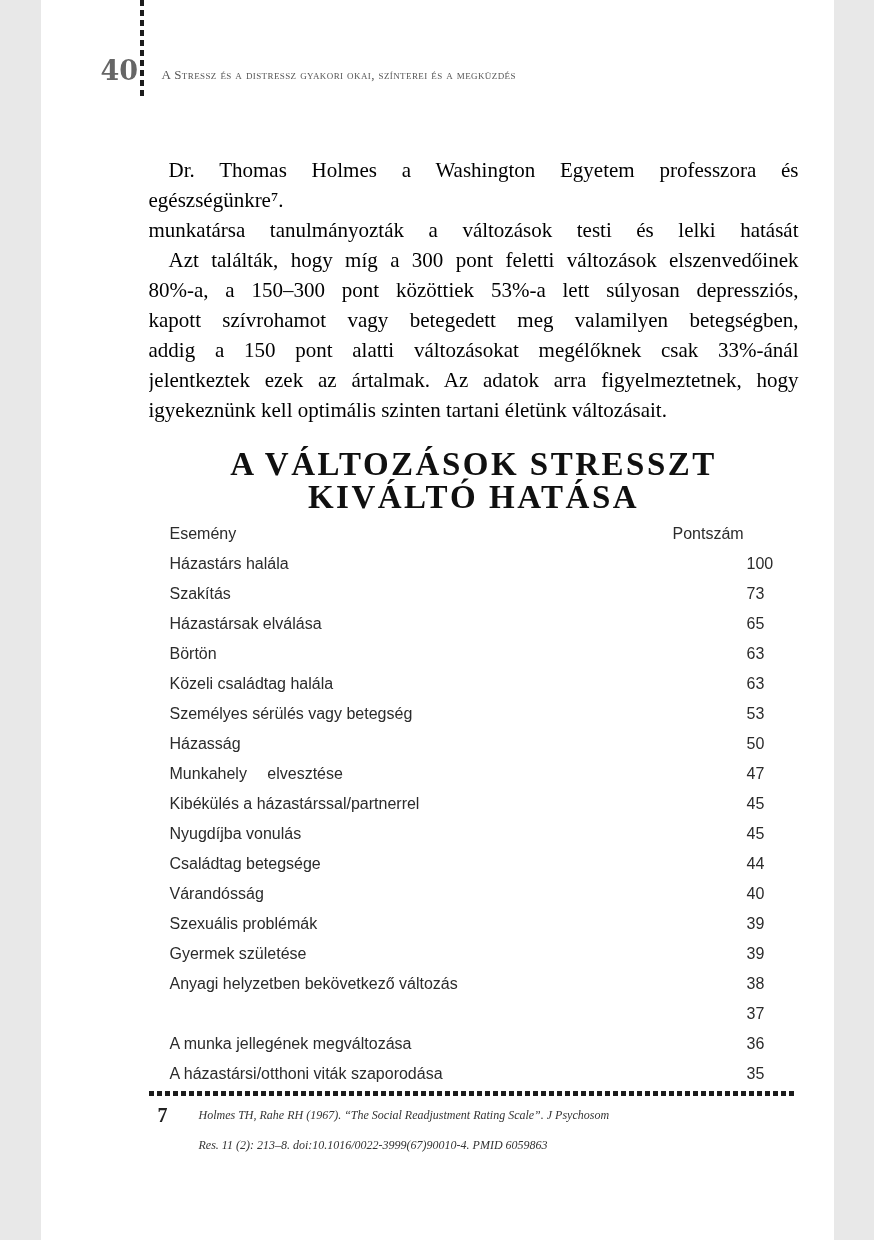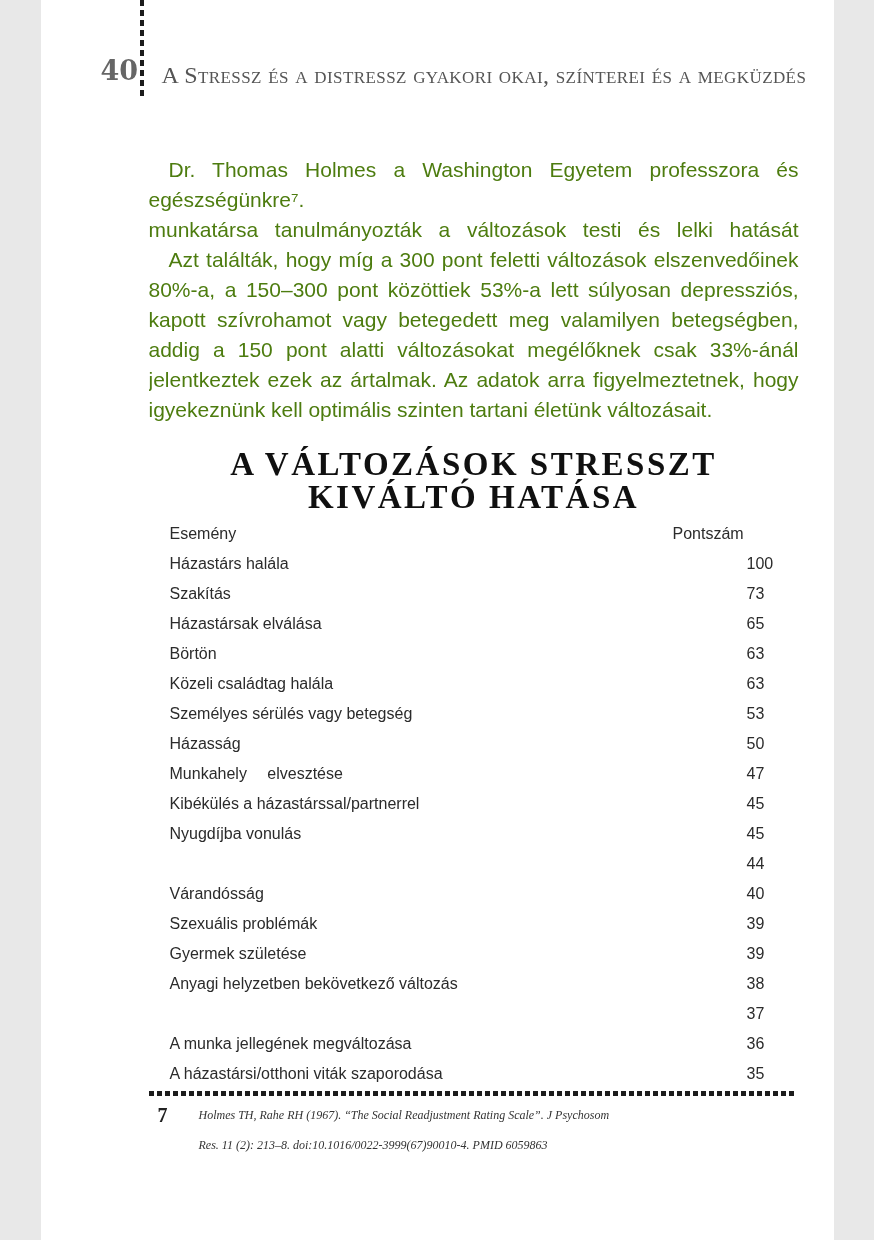--- a/index.html
+++ b/index.html
@@ -21,36 +21,36 @@
   }
   .vdots{
     position:absolute;left:99px;top:0;
     width:4px;height:99px;
     background:repeating-linear-gradient(to bottom,#1c1c1c 0 6px,transparent 6px 10px);
   }
   .rhtitle{
     position:absolute;left:121px;top:63px;
     font-family:"Liberation Serif",serif;
     font-variant:small-caps;
-    font-size:24px;line-height:24px;
+    font-size:13px;line-height:24px;
     letter-spacing:0.4px;
     color:#555555;
     white-space:nowrap;
   }
 
   
   .content{
     position:absolute;left:108px;top:155px;width:650px;
   }
 
   
   .para .bline{
-    font-family:Liberation Sans, sans-serif;
+    font-family:Liberation Serif, serif;
     font-size:21px;line-height:30px;
-    color:#4d7c0f;
+    color:#000000;
     text-align:justify;
     text-align-last:justify;
     white-space:normal;
     overflow:hidden;
     height:30px;
   }
   .para .bline.last{text-align-last:left;}
   .para .bline.indent{text-indent:20px;}
 
   
@@ -144,21 +144,21 @@
           <div class="trow"><span class="event">Házastárs halála</span><span class="score">100</span></div>
           <div class="trow"><span class="event">Szakítás</span><span class="score">73</span></div>
           <div class="trow"><span class="event">Házastársak elválása</span><span class="score">65</span></div>
           <div class="trow"><span class="event">Börtön</span><span class="score">63</span></div>
           <div class="trow"><span class="event">Közeli családtag halála</span><span class="score">63</span></div>
           <div class="trow"><span class="event">Személyes sérülés vagy betegség</span><span class="score">53</span></div>
           <div class="trow"><span class="event">Házasság</span><span class="score">50</span></div>
           <div class="trow"><span class="event">Munkahely  elvesztése</span><span class="score">47</span></div>
           <div class="trow"><span class="event">Kibékülés a házastárssal/partnerrel</span><span class="score">45</span></div>
           <div class="trow"><span class="event">Nyugdíjba vonulás</span><span class="score">45</span></div>
-          <div class="trow"><span class="score">44</span></div>
+          <div class="trow"><span class="event">Családtag betegsége</span><span class="score">44</span></div>
           <div class="trow"><span class="event">Várandósság</span><span class="score">40</span></div>
           <div class="trow"><span class="event">Szexuális problémák</span><span class="score">39</span></div>
           <div class="trow"><span class="event">Gyermek születése</span><span class="score">39</span></div>
           <div class="trow"><span class="event">Anyagi helyzetben bekövetkező változás</span><span class="score">38</span></div>
           <div class="trow"><span class="score">37</span></div>
           <div class="trow"><span class="event">A munka jellegének megváltozása</span><span class="score">36</span></div>
           <div class="trow"><span class="event">A házastársi/otthoni viták szaporodása</span><span class="score">35</span></div>
         </div>
     </div>
 

